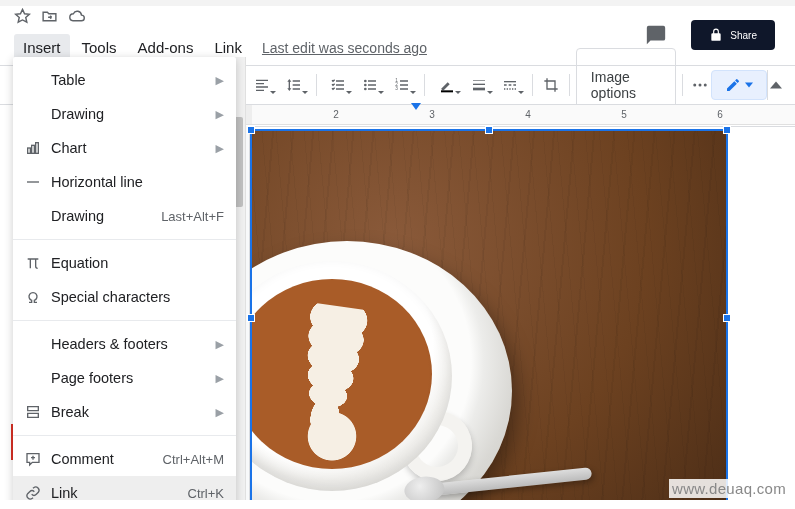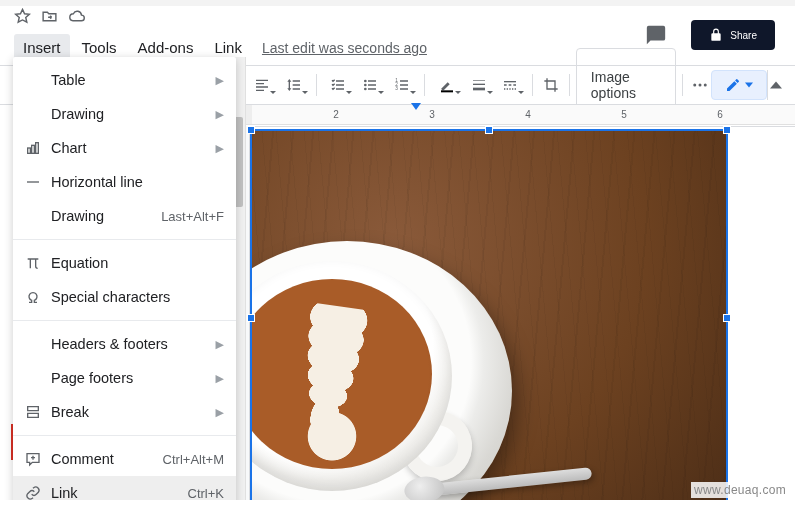--- a/index.html
+++ b/index.html
@@ -81,21 +81,21 @@
     radial-gradient(ellipse 54% 20% at 50% 42%, #f6efe4 0 70%, transparent 71%),
     radial-gradient(ellipse 48% 18% at 50% 58%, #f6efe4 0 70%, transparent 71%),
     radial-gradient(ellipse 40% 15% at 50% 73%, #f6efe4 0 70%, transparent 71%),
     radial-gradient(ellipse 30% 24% at 50% 92%, #f6efe4 0 70%, transparent 71%);
     transform: rotate(8deg);
   }
   .handle-cup { position: absolute; width: 70px; height: 70px; border: 14px solid #f4f3f0; border-radius: 50%; transform: rotate(28deg); box-shadow: 2px 3px 6px rgba(0,0,0,.2); }
   .spoon { position: absolute; width: 170px; height: 12px; background: linear-gradient(#ddd,#bbb); border-radius: 6px; transform: rotate(-6deg); box-shadow: 2px 3px 6px rgba(0,0,0,.3); }
   .spoon .bowl { position: absolute; left: -18px; top: -8px; width: 40px; height: 26px; background: radial-gradient(circle at 40% 35%, #eee, #bfbfbf); border-radius: 50%; }
 
-  .watermark { position: absolute; right: 6px; bottom: 2px; font-size: 12px; color: #888; background: rgba(255,255,255,.85); padding: 1px 3px; letter-spacing: .3px; }
+  .watermark { position: absolute; right: 6px; bottom: 2px; font-size: 15px; color: #888; background: rgba(255,255,255,.85); padding: 1px 3px; letter-spacing: .3px; }
 </style>
 </head>
 <body>
 
 <div class="stage">
   <div class="chrome-top"></div>
 
   <div class="top-row">
     <div class="top-icons">
       <span><svg viewBox="0 0 24 24" fill="none" stroke="currentColor" stroke-width="2">

